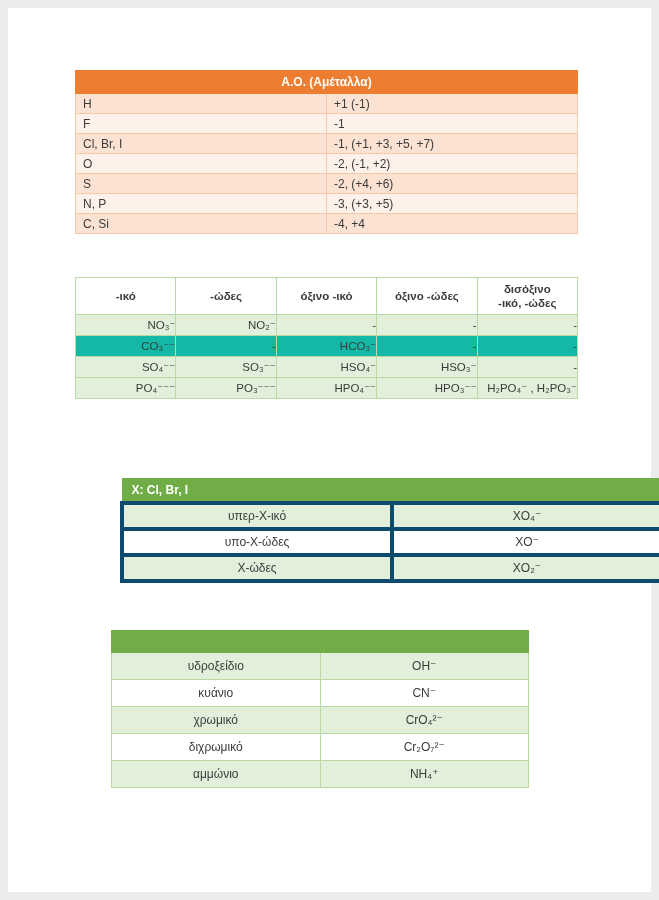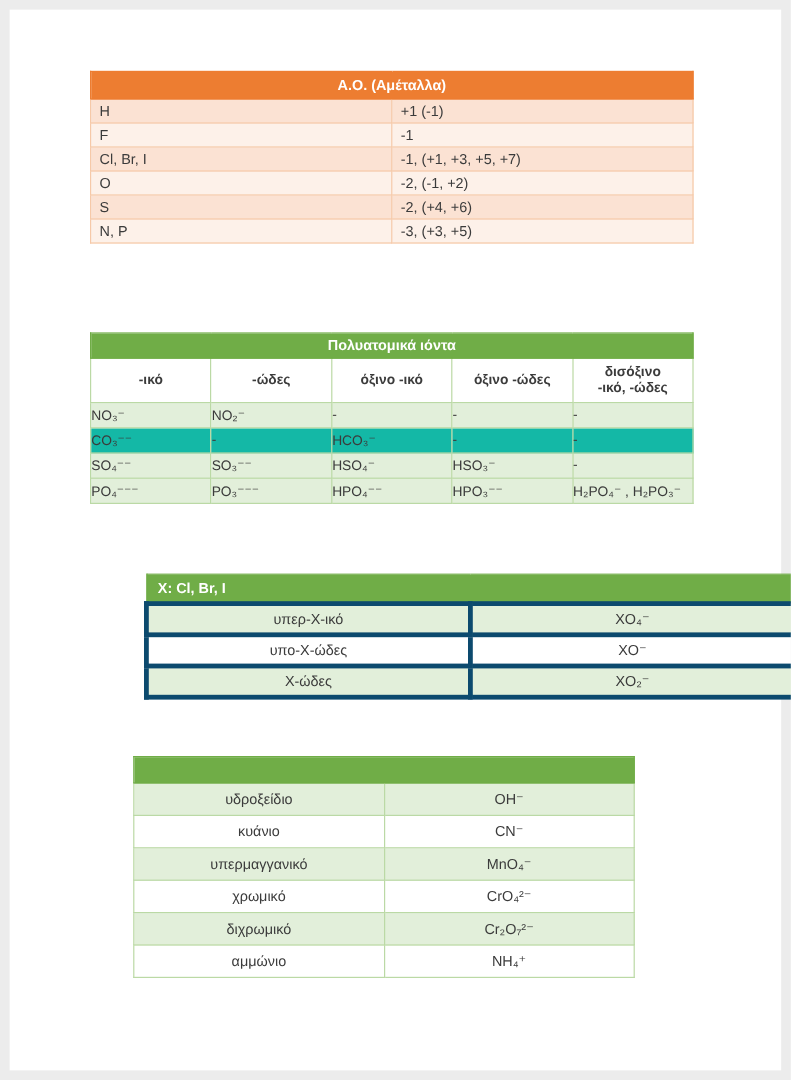--- a/index.html
+++ b/index.html
@@ -11,21 +11,21 @@
   }
   .paper {
     position:absolute; left:8px; top:8px;
     width:643px; height:884px;
     background:#ffffff;
   }
   table { border-collapse:collapse; position:absolute; table-layout:fixed; }
   th,td { font-size:12px; vertical-align:middle; }
 
   
-  .t1 { left:67px; top:51px; width:503px; }
+  .t1 { left:67px; top:62px; width:503px; }
   .t1 th {
     background:#ED7D31; color:#ffffff; font-weight:bold;
     height:23px; text-align:center; border:1px solid #ED7D31;
   }
   .t1 td {
     height:20px; padding:1px 7px; color:#3b3b3b;
     border:1px solid #F6C9A8; text-align:left;
   }
   .t1 td.el { width:52%; }
   .t1 tbody tr:nth-child(odd) td { background:#FBE2D3; }
@@ -36,21 +36,21 @@
   .t2 tr.title th {
     background:#70AD47; color:#ffffff; font-weight:bold;
     height:21px; text-align:center; border:1px solid #70AD47;
   }
   .t2 tr.cols td {
     background:#ffffff; font-weight:bold; color:#3b3b3b;
     height:37px; text-align:center; white-space:pre-line;
     line-height:1.25;
   }
   .t2 td {
-    border:1px solid #BBD9A5; text-align:left;
+    border:1px solid #BBD9A5; text-align:right;
     height:21px; font-size:11.5px; color:#3b3b3b; width:20%;
   }
   .t2 tr.band-g td { background:#E2EFDA; }
   .t2 tr.band-w td { background:#14b8a6; }
 
   
   .t3 { left:112px; top:470px; width:544px; }
   .t3 th {
     background:#70AD47; color:#ffffff; font-weight:bold;
     height:24px; text-align:left; padding-left:9px;
@@ -106,28 +106,29 @@
         <td>-2, (-1, +2)</td>
       </tr>
       <tr>
         <td class="el">S</td>
         <td>-2, (+4, +6)</td>
       </tr>
       <tr>
         <td class="el">N, P</td>
         <td>-3, (+3, +5)</td>
       </tr>
+      <tr>
+        <td class="el">C, Si</td>
+        <td>-4, +4</td>
+      </tr>
     </tbody>
   </table>
 
   <table class="t2">
     <thead>
-      <tr class="title">
-        <th colspan="5">Πολυατομικά ιόντα</th>
-      </tr>
       <tr class="cols">
         <td>-ικό</td>
         <td>-ώδες</td>
         <td>όξινο -ικό</td>
         <td>όξινο -ώδες</td>
         <td>δισόξινο
 -ικό,  -ώδες</td>
       </tr>
     </thead>
     <tbody>
@@ -193,24 +194,20 @@
     <tbody>
       <tr>
         <td class="name">υδροξείδιο</td>
         <td>OH⁻</td>
       </tr>
       <tr>
         <td class="name">κυάνιο</td>
         <td>CN⁻</td>
       </tr>
       <tr>
-        <td class="name">υπερμαγγανικό</td>
-        <td>MnO₄⁻</td>
-      </tr>
-      <tr>
         <td class="name">χρωμικό</td>
         <td>CrO₄²⁻</td>
       </tr>
       <tr>
         <td class="name">διχρωμικό</td>
         <td>Cr₂O₇²⁻</td>
       </tr>
       <tr>
         <td class="name">αμμώνιο</td>
         <td>NH₄⁺</td>

